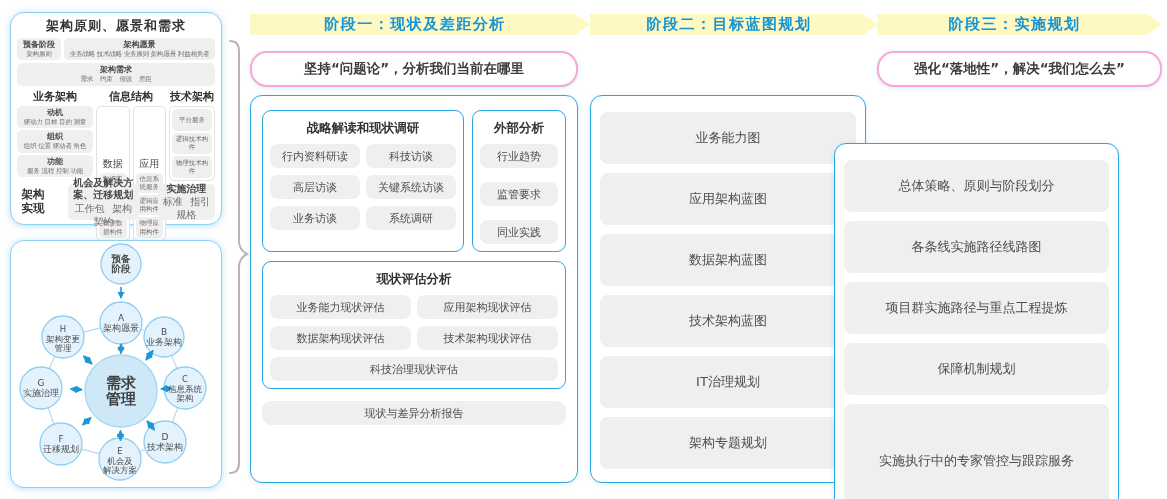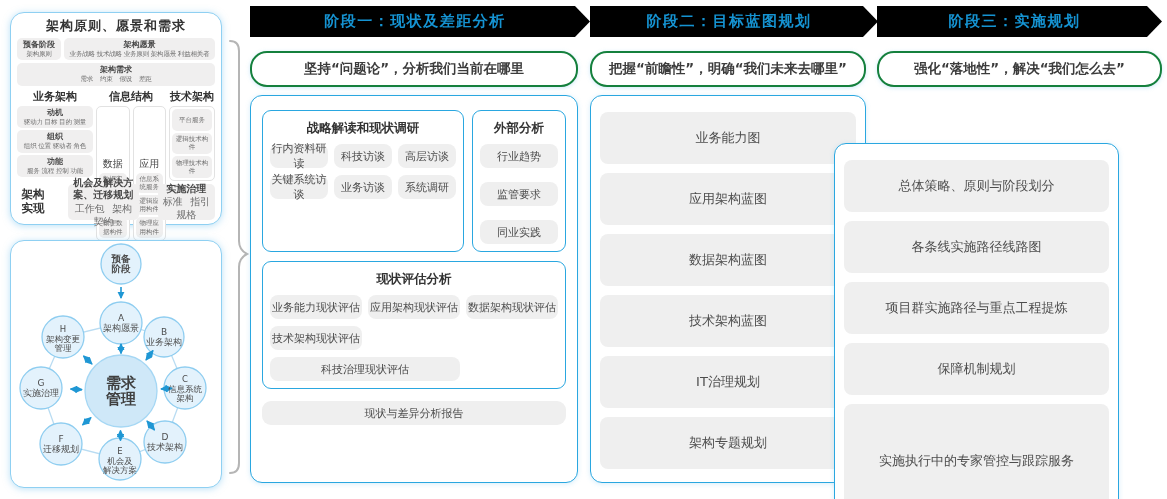--- a/index.html
+++ b/index.html
@@ -30,39 +30,39 @@
   .impl-label{width:32px;flex:none;font-size:11.5px;font-weight:bold;color:#333;display:flex;align-items:center;justify-content:center;text-align:center;line-height:1.2;}
   .impl-b{flex:1;display:flex;flex-direction:column;justify-content:center;min-width:0;}
   .impl-b .gt{font-size:10px;}
   .impl-b .gs{font-size:10px;white-space:normal;}
   .wsp{word-spacing:5px;}
   
   .adm{left:10px;top:240px;width:212px;height:248px;}
   
   .brace{position:absolute;left:224px;top:38px;}
   
-  .band{position:absolute;top:6px;height:31px;background:#000000;
+  .band{position:absolute;top:14px;height:21px;background:#fef9c3;
         clip-path:polygon(0 0,calc(100% - 15px) 0,100% 50%,calc(100% - 15px) 100%,0 100%);
         display:flex;align-items:center;justify-content:center;}
   .band span{font-size:15px;font-weight:bold;color:#1593d2;letter-spacing:1.5px;padding-right:10px;}
-  .subtl{position:absolute;top:51px;height:36px;background:#fff;border:2px solid #15803d;border-radius:17px;
+  .subtl{position:absolute;top:51px;height:36px;background:#fff;border:2px solid #f9a8d4;border-radius:17px;
          display:flex;align-items:center;justify-content:center;box-sizing:border-box;box-shadow:0 1px 4px rgba(120,195,240,.35);}
   .subtl span{font-size:13.5px;font-weight:bold;color:#3c3c3c;}
   .cont{position:absolute;top:95px;height:388px;background:#fff;border:1.5px solid #2aa7e0;border-radius:12px;
         box-sizing:border-box;box-shadow:0 1px 5px rgba(120,195,240,.3);}
   .cont2{display:flex;flex-direction:column;gap:9px;padding:16px 9px;}
   .chip{background:#efefef;border-radius:8px;color:#4d4d4d;font-size:13px;display:flex;align-items:center;justify-content:center;text-align:center;}
   .chip.tall{height:52px;flex:none;}
   .chip.xtall{height:113px;flex:none;}
   
   .p1{padding:14px 11px;display:flex;flex-direction:column;}
   .p1-row{display:flex;gap:8px;}
   .bluebox{border:1.5px solid #2aa7e0;border-radius:9px;background:#fff;padding:7px 7px;box-sizing:border-box;}
   .bb-title{font-size:12.5px;font-weight:bold;color:#333;text-align:center;margin:2px 0 7px;}
-  .bb-grid{display:grid;grid-template-columns:1fr 1fr 1fr;gap:7px 6px;}
+  .bb-grid{display:grid;grid-template-columns:1fr 1fr;gap:7px 6px;}
   .bb-col{display:flex;flex-direction:column;gap:14px;}
   .p1 .chip{height:24px;font-size:11px;}
   .bx-strategy{flex:1;min-width:0;}
   .bx-external{width:94px;flex:none;}
   .bx-assess{margin-top:9px;}
   .bb-grid .span2{grid-column:1 / span 2;}
   .report{margin-top:12px;height:84px;border-radius:9px;font-size:13px;}
 </style>
 </head>
 <body>
@@ -235,23 +235,20 @@
         <div class="chip">技术架构现状评估</div>
         <div class="chip span2">科技治理现状评估</div>
       </div>
     </div>
     <div class="chip report">现状与差异分析报告</div>
   </div>
 
   <div class="band" style="left:590px;width:288px;">
     <span>阶段二：目标蓝图规划</span>
   </div>
-  <div class="subtl" style="left:590px;width:276px;">
-    <span>把握“前瞻性”，明确“我们未来去哪里”</span>
-  </div>
   <div class="cont cont2" style="left:590px;width:276px;">
     <div class="chip tall">业务能力图</div>
     <div class="chip tall">应用架构蓝图</div>
     <div class="chip tall">数据架构蓝图</div>
     <div class="chip tall">技术架构蓝图</div>
     <div class="chip tall">IT治理规划</div>
     <div class="chip tall">架构专题规划</div>
   </div>
 
   <div class="band" style="left:877px;width:285px;">

